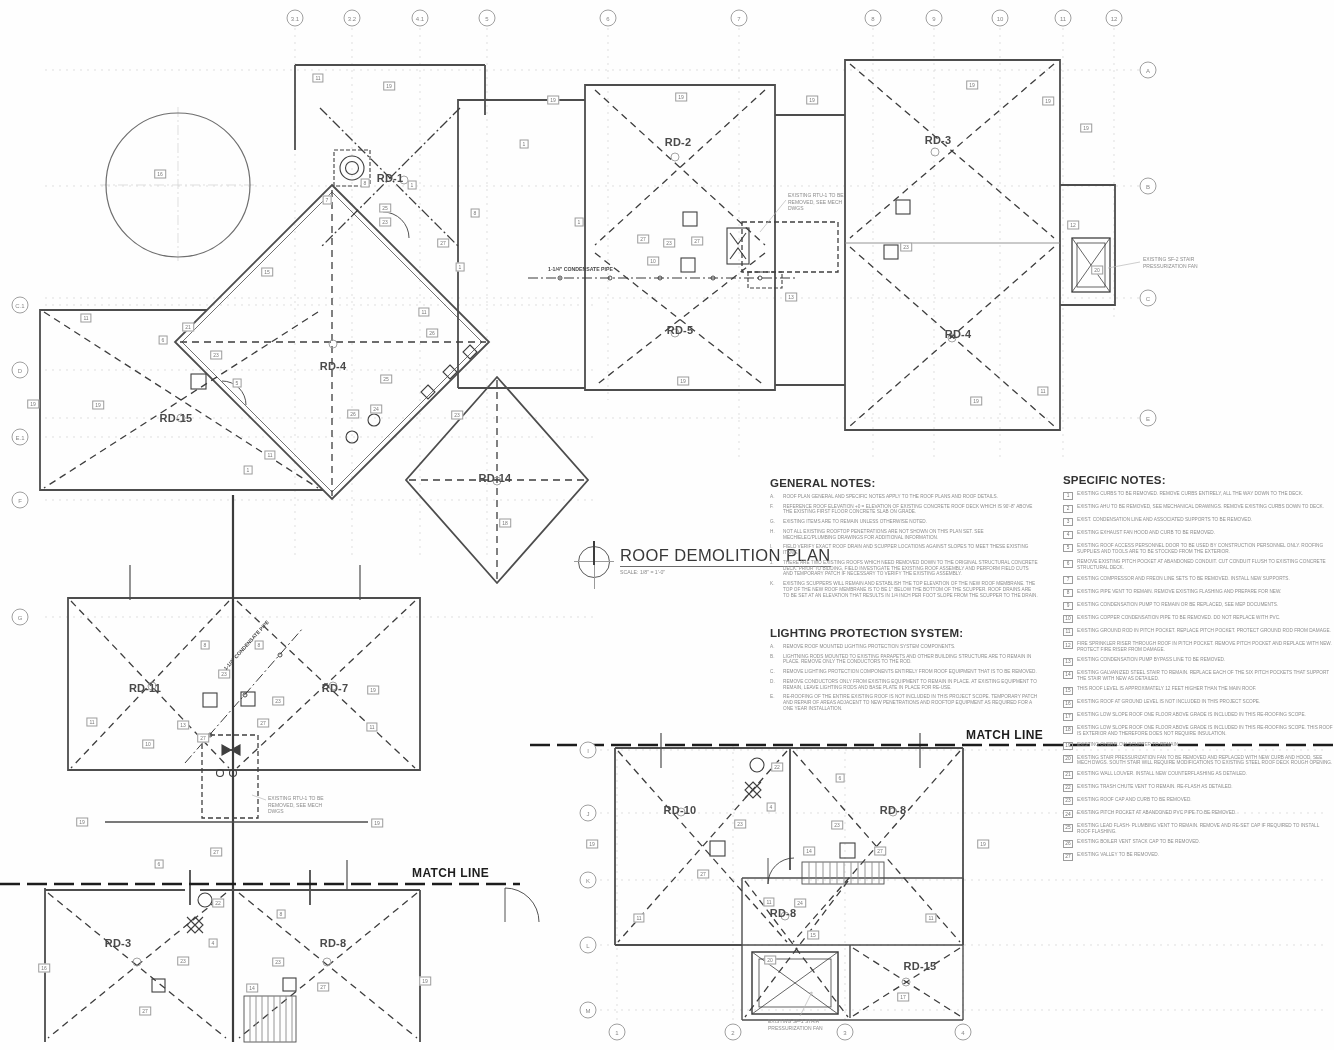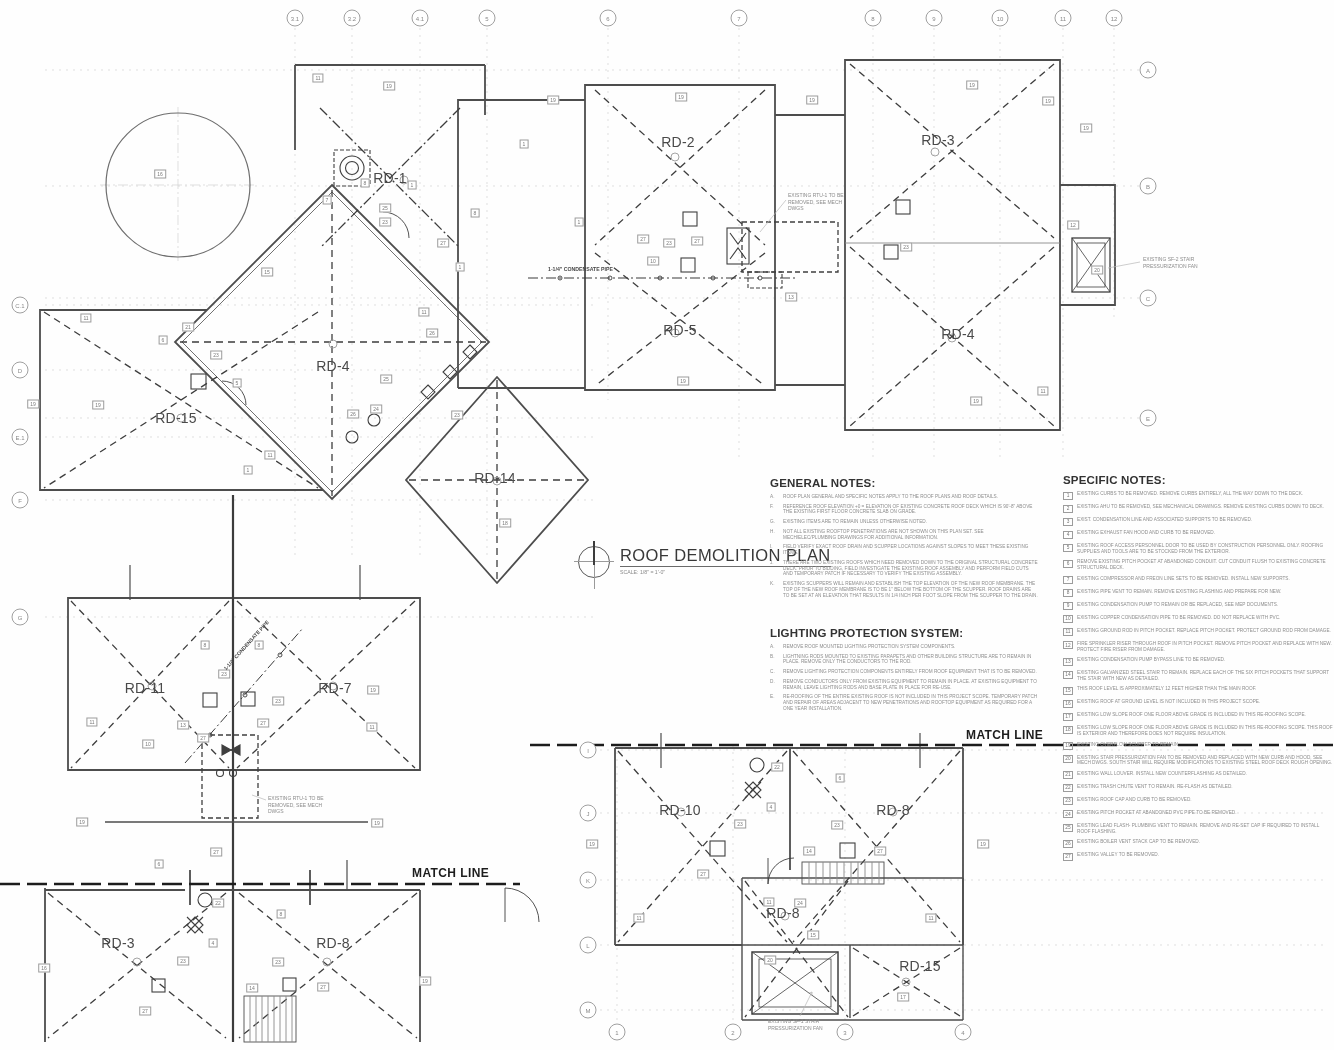--- a/index.html
+++ b/index.html
@@ -9,22 +9,22 @@
   
   .bubble{position:absolute;width:17px;height:17px;border:1px solid #a0a0a0;border-radius:50%;
     display:flex;align-items:center;justify-content:center;font-size:6px;color:#8a8a8a;
     background:#fff;transform:translate(-50%,-50%);box-sizing:border-box;}
 
   
   .tag{position:absolute;transform:translate(-50%,-50%);border:0.8px solid #9c9c9c;color:#7a7a7a;
     font-size:5px;line-height:1;padding:1px 2px;background:#fff;white-space:nowrap;}
 
   
-  .rd{position:absolute;transform:translate(-50%,-50%);font-size:14px;color:#4a4a4a;
-    letter-spacing:.2px;white-space:nowrap;}
+  .rd{position:absolute;transform:translate(-50%,-50%);font-size:11px;color:#4a4a4a;
+    letter-spacing:.2px;white-space:nowrap;font-weight:bold;}
 
   
   .ann{position:absolute;font-size:5px;line-height:1.3;color:#8c8c8c;white-space:pre-line;}
   .ann.pipe{font-weight:bold;color:#474747;white-space:nowrap;font-size:5.2px;}
   .ann.match{font-size:12px;font-weight:bold;color:#1d1d1d;letter-spacing:.4px;white-space:nowrap;}
 
   
   #titleblock{position:absolute;left:578px;top:546px;display:flex;align-items:flex-start;gap:10px;}
   .north{width:30px;height:30px;border:1px solid #5a5a5a;border-radius:50%;position:relative;flex:none;}
   .north .vbar{position:absolute;left:14px;top:-6px;width:2px;height:24px;background:#3c3c3c;}

